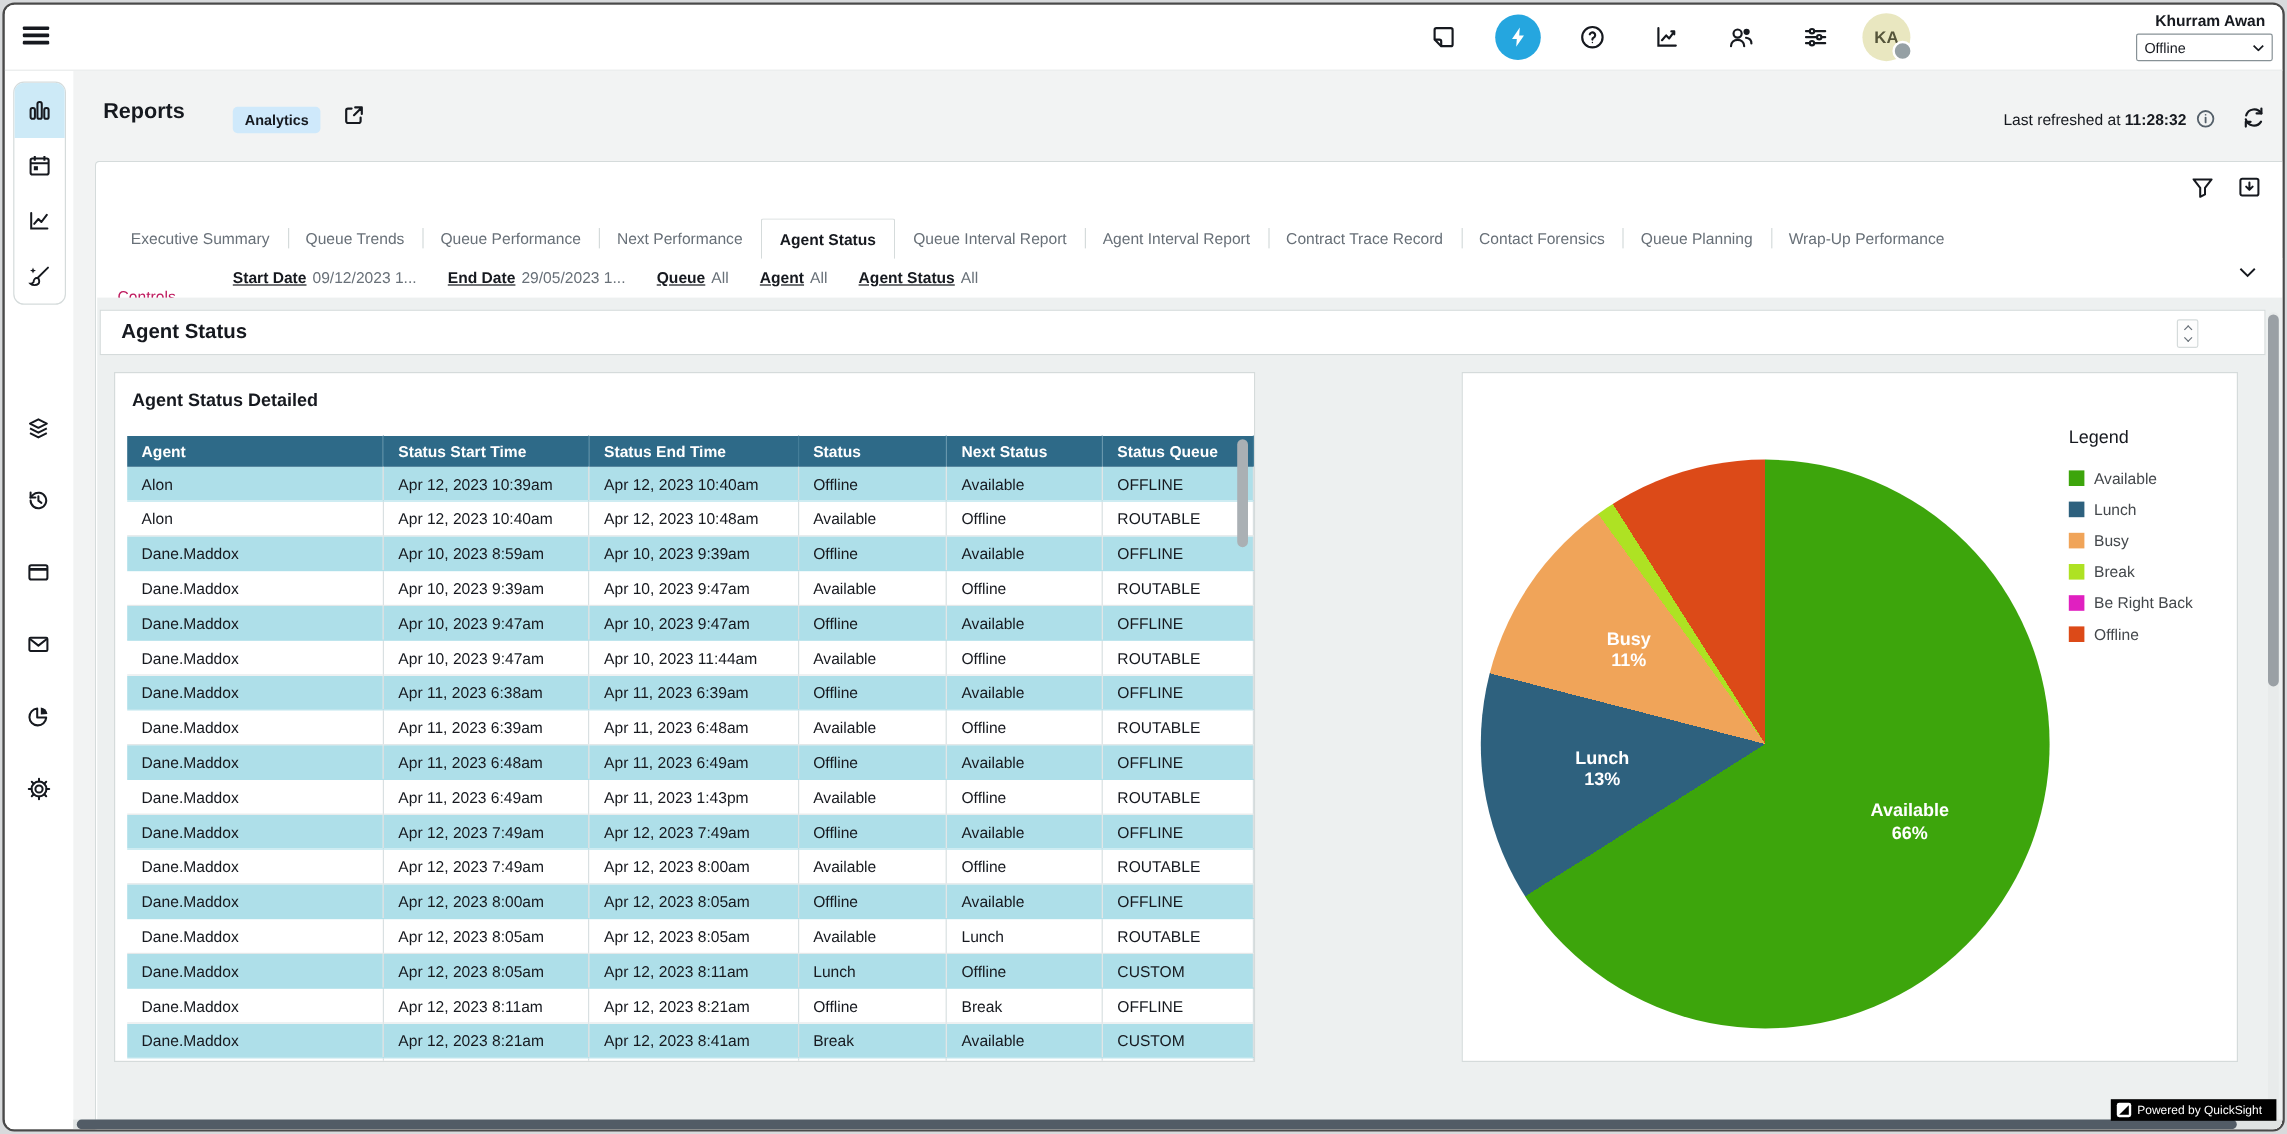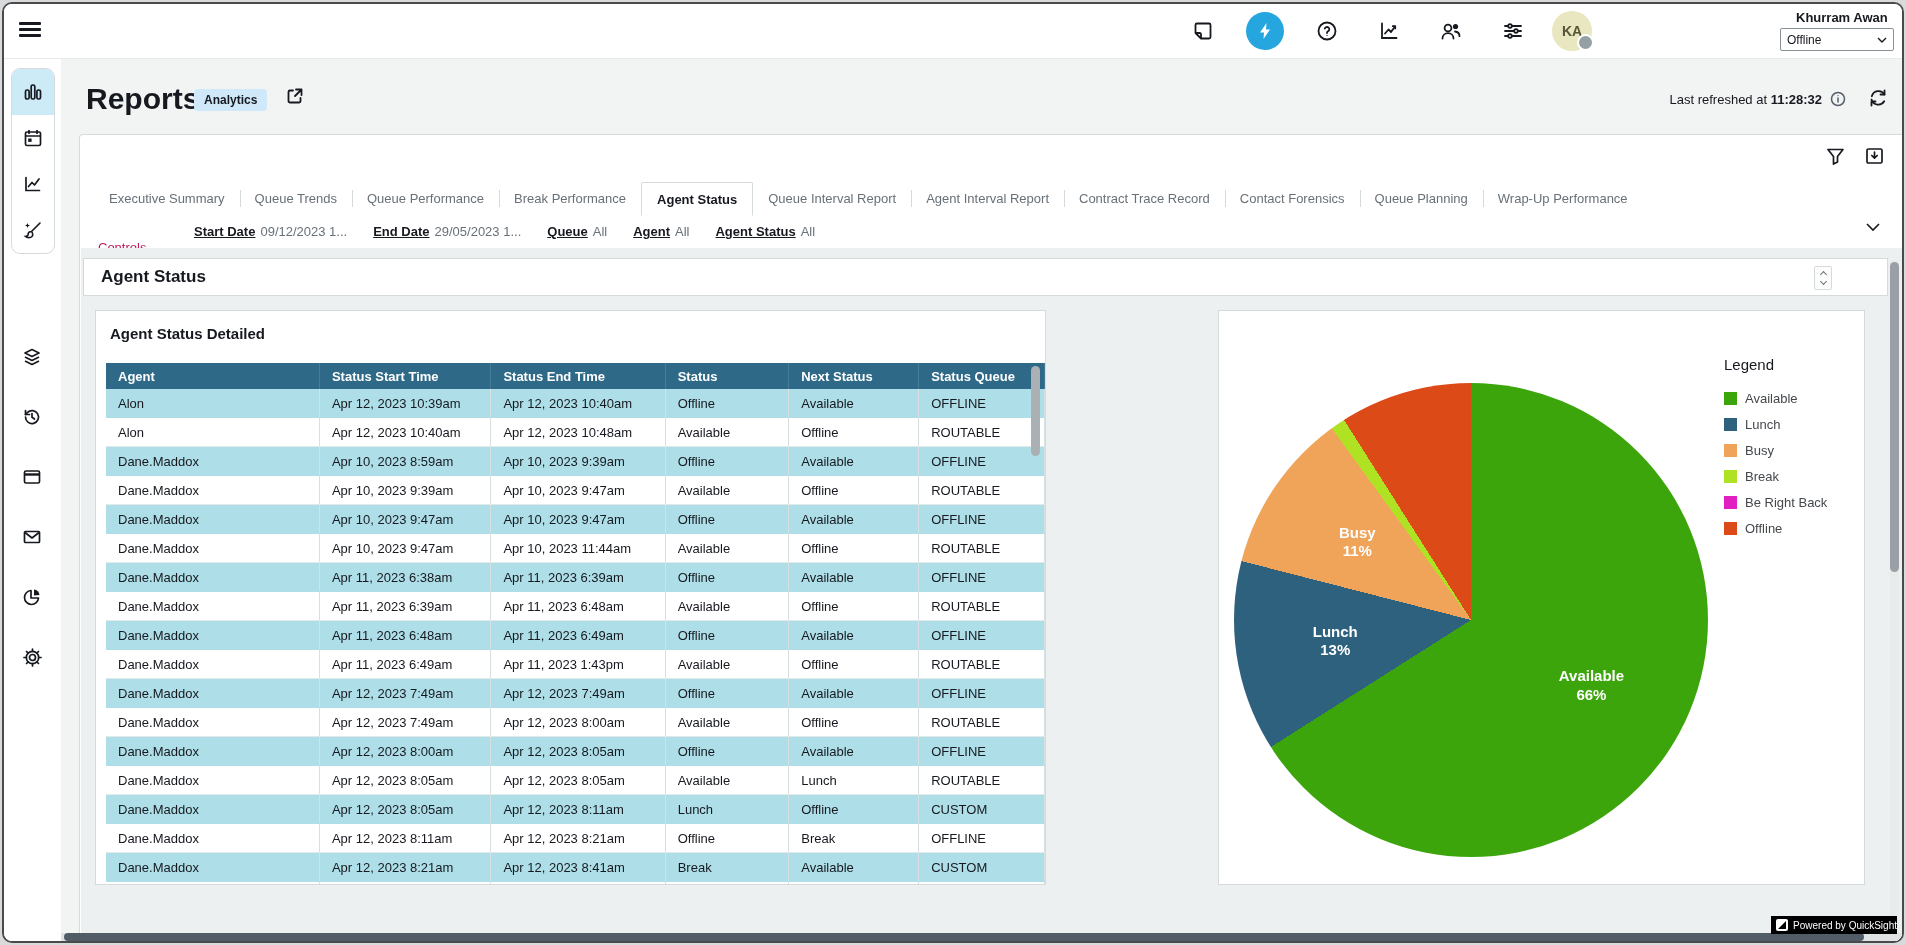--- a/index.html
+++ b/index.html
@@ -20,21 +20,21 @@
   .userselect{margin-left:180px;margin-top:3px;width:100px;height:21px;border:1px solid #879196;border-radius:2px;
     font-size:12px;color:#16191f;display:flex;align-items:center;justify-content:space-between;padding:0 6px;background:#fff;cursor:pointer;}
   
   .sidebar{position:absolute;left:0;top:54px;bottom:0;width:57px;background:#fff;z-index:20;}
   .sb-group{position:absolute;left:7px;top:10px;width:42px;border:1px solid #d5dbdb;border-radius:9px;overflow:hidden;background:#fff;}
   .sb-item{width:42px;height:46px;display:flex;align-items:center;justify-content:center;cursor:pointer;}
   .sb-item.active{background:#cdeaf7;}
   .sb-loose{position:absolute;left:7px;width:42px;height:42px;display:flex;align-items:center;justify-content:center;cursor:pointer;}
   
   .content{position:absolute;left:57px;top:54px;right:0;bottom:0;background:#f2f3f3;}
-  .page-title{position:absolute;left:25px;top:24px;font-size:30px;font-weight:bold;color:#16191f;}
+  .page-title{position:absolute;left:25px;top:24px;font-size:18px;font-weight:bold;color:#16191f;}
   .badge{position:absolute;left:133px;top:31px;background:#cfe9fb;color:#16191f;font-size:12px;font-weight:bold;
     padding:4px 10px;border-radius:4px;cursor:pointer;}
   .ext-ic{position:absolute;left:225px;top:29px;cursor:pointer;}
   .refreshed{position:absolute;right:80px;top:34px;font-size:13px;color:#16191f;}
   .refreshed b{font-weight:bold;}
   .info-ic{position:absolute;right:56px;top:33px;cursor:pointer;}
   .refresh-ic{position:absolute;right:14px;top:30px;cursor:pointer;}
   
   .panel{position:absolute;left:18px;top:76px;right:0;bottom:0;background:#fff;border:1px solid #d5dbdb;border-right:none;border-bottom:none;border-radius:4px 0 0 0;}
   .panel-icons{position:absolute;right:18px;top:12px;display:flex;gap:20px;}
@@ -79,21 +79,21 @@
   .legend-item{display:flex;align-items:center;margin-bottom:11px;cursor:pointer;}
   .legend-item .sw{width:13px;height:13px;margin-right:8px;flex:0 0 auto;}
   .legend-item .lt{font-size:13px;color:#44484c;white-space:nowrap;}
   
   .v-scroll{position:absolute;right:3px;top:12px;width:9px;height:690px;background:#e8ebeb;border-radius:5px;}
   .v-thumb{position:absolute;right:3px;top:14px;width:9px;height:310px;background:#9aa0a5;border-radius:5px;cursor:pointer;}
   .h-scroll{position:absolute;left:57px;right:0;bottom:0;height:8px;background:#dfe3e3;z-index:40;}
   .h-thumb{position:absolute;left:3px;top:0;height:8px;width:1800px;background:#525c66;border-radius:4px;cursor:pointer;}
   
   .powered{position:absolute;right:5px;bottom:7px;background:#000;color:#fff;font-size:10px;
-    display:flex;align-items:flex-end;gap:5px;padding:3px 0 3px 5px;z-index:45;}
+    display:flex;align-items:flex-end;gap:5px;padding:3px 12px 3px 5px;z-index:45;}
   .powered .qicon{width:12px;height:12px;background:#fff;border-radius:2px;position:relative;overflow:hidden;}
   .powered .qicon::after{content:"";position:absolute;left:2px;bottom:2px;width:0;height:0;border-left:8px solid transparent;border-bottom:8px solid #000;}
   svg{display:block;}
 </style>
 </head>
 <body>
 
 <div class="window">
 
   <div class="topbar">
@@ -270,21 +270,21 @@
             <rect x="2" y="2" width="15" height="14" rx="1.5"></rect>
               <path d="M9.5 5 v6 M6.8 8.5 9.5 11.2 12.2 8.5"></path>
           </svg>
         </div>
       </div>
 
       <div class="tabbar" id="tabbar">
           <div class="tab">Executive Summary</div>
           <div class="tab">Queue Trends</div>
           <div class="tab">Queue Performance</div>
-          <div class="tab">Break Performance</div>
+          <div class="tab">Next Performance</div>
           <div class="tab active">Agent Status</div>
           <div class="tab">Queue Interval Report</div>
           <div class="tab">Agent Interval Report</div>
           <div class="tab">Contract Trace Record</div>
           <div class="tab">Contact Forensics</div>
           <div class="tab">Queue Planning</div>
           <div class="tab">Wrap-Up Performance</div>
         </div>
 
       <div class="controls-row">

